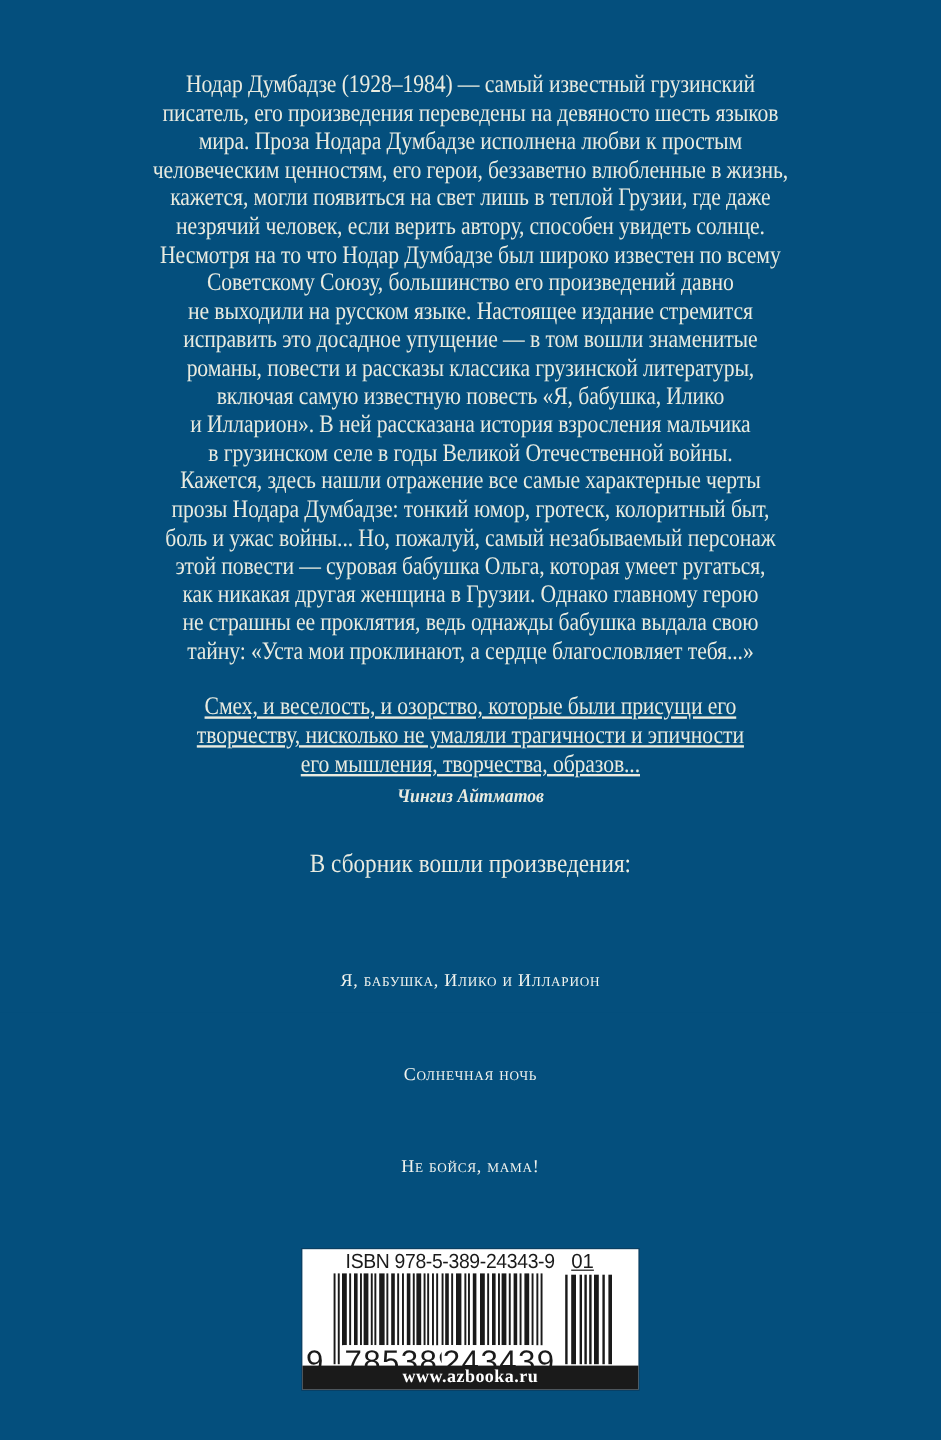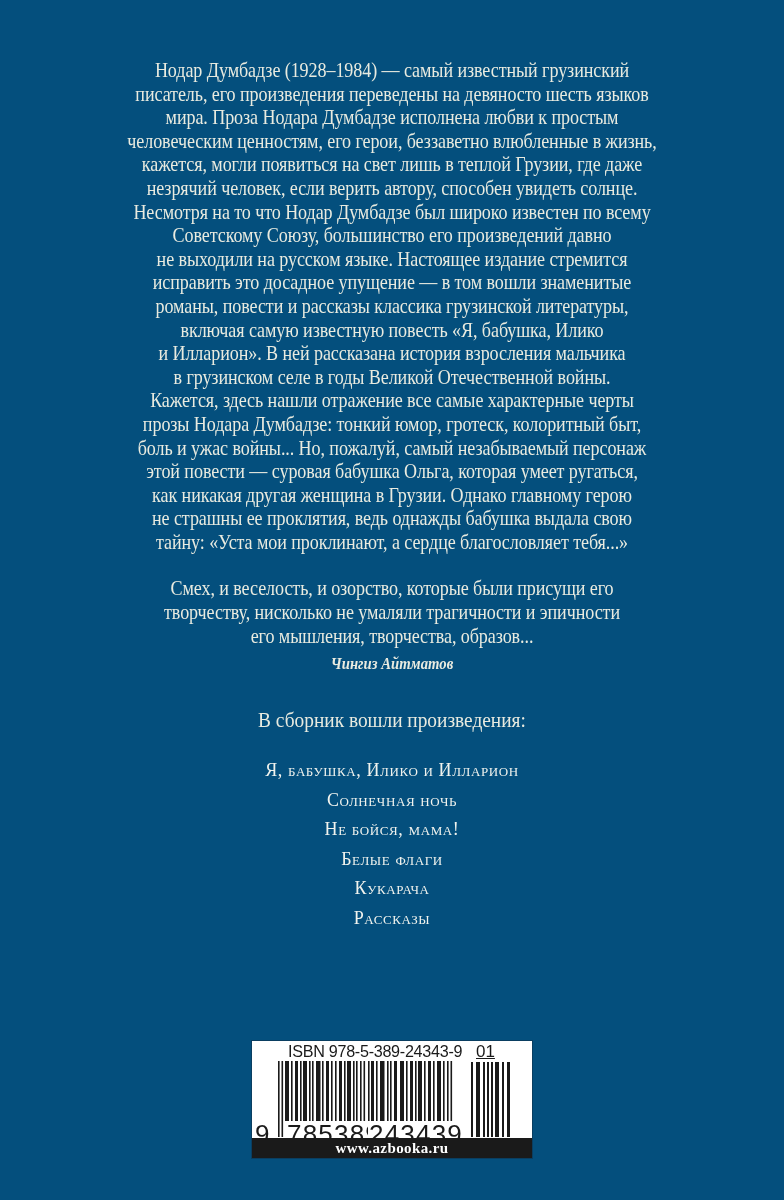--- a/index.html
+++ b/index.html
@@ -31,21 +31,21 @@
     .para .ln {
       display: block;
       white-space: nowrap;
       font-size: 21px;
       line-height: 23.6px;
       transform: scaleX(0.86);
       transform-origin: center;
       letter-spacing: -0.1px;
     }
     #intro { top: 59px; }
-    #quote { top: 576px; }
+    #quote { top: 576px; text-decoration: underline; }
     #quote .ln { line-height: 24px; }
     .author {
       position: absolute;
       top: 654px;
       left: 0;
       width: 784px;
       text-align: center;
       font-style: italic;
       font-weight: bold;
       font-size: 16px;
@@ -68,25 +68,26 @@
       top: 756px;
       left: 0;
       width: 784px;
       margin: 0;
       padding: 0;
       list-style: none;
       text-align: center;
     }
     .works li {
       font-variant: small-caps;
-      font-size: 18px;
+      font-size: 15px;
       line-height: 29.6px;
       letter-spacing: 0.6px;
       white-space: nowrap;
       color: #f1f3ee;
+      margin-top: 48px;
     }
     
     .barcode {
       position: absolute;
       left: 252px;
       top: 1041px;
       width: 280px;
       height: 117px;
       background: #ffffff;
       box-shadow: 0 0 0 1px #0a3e61;

